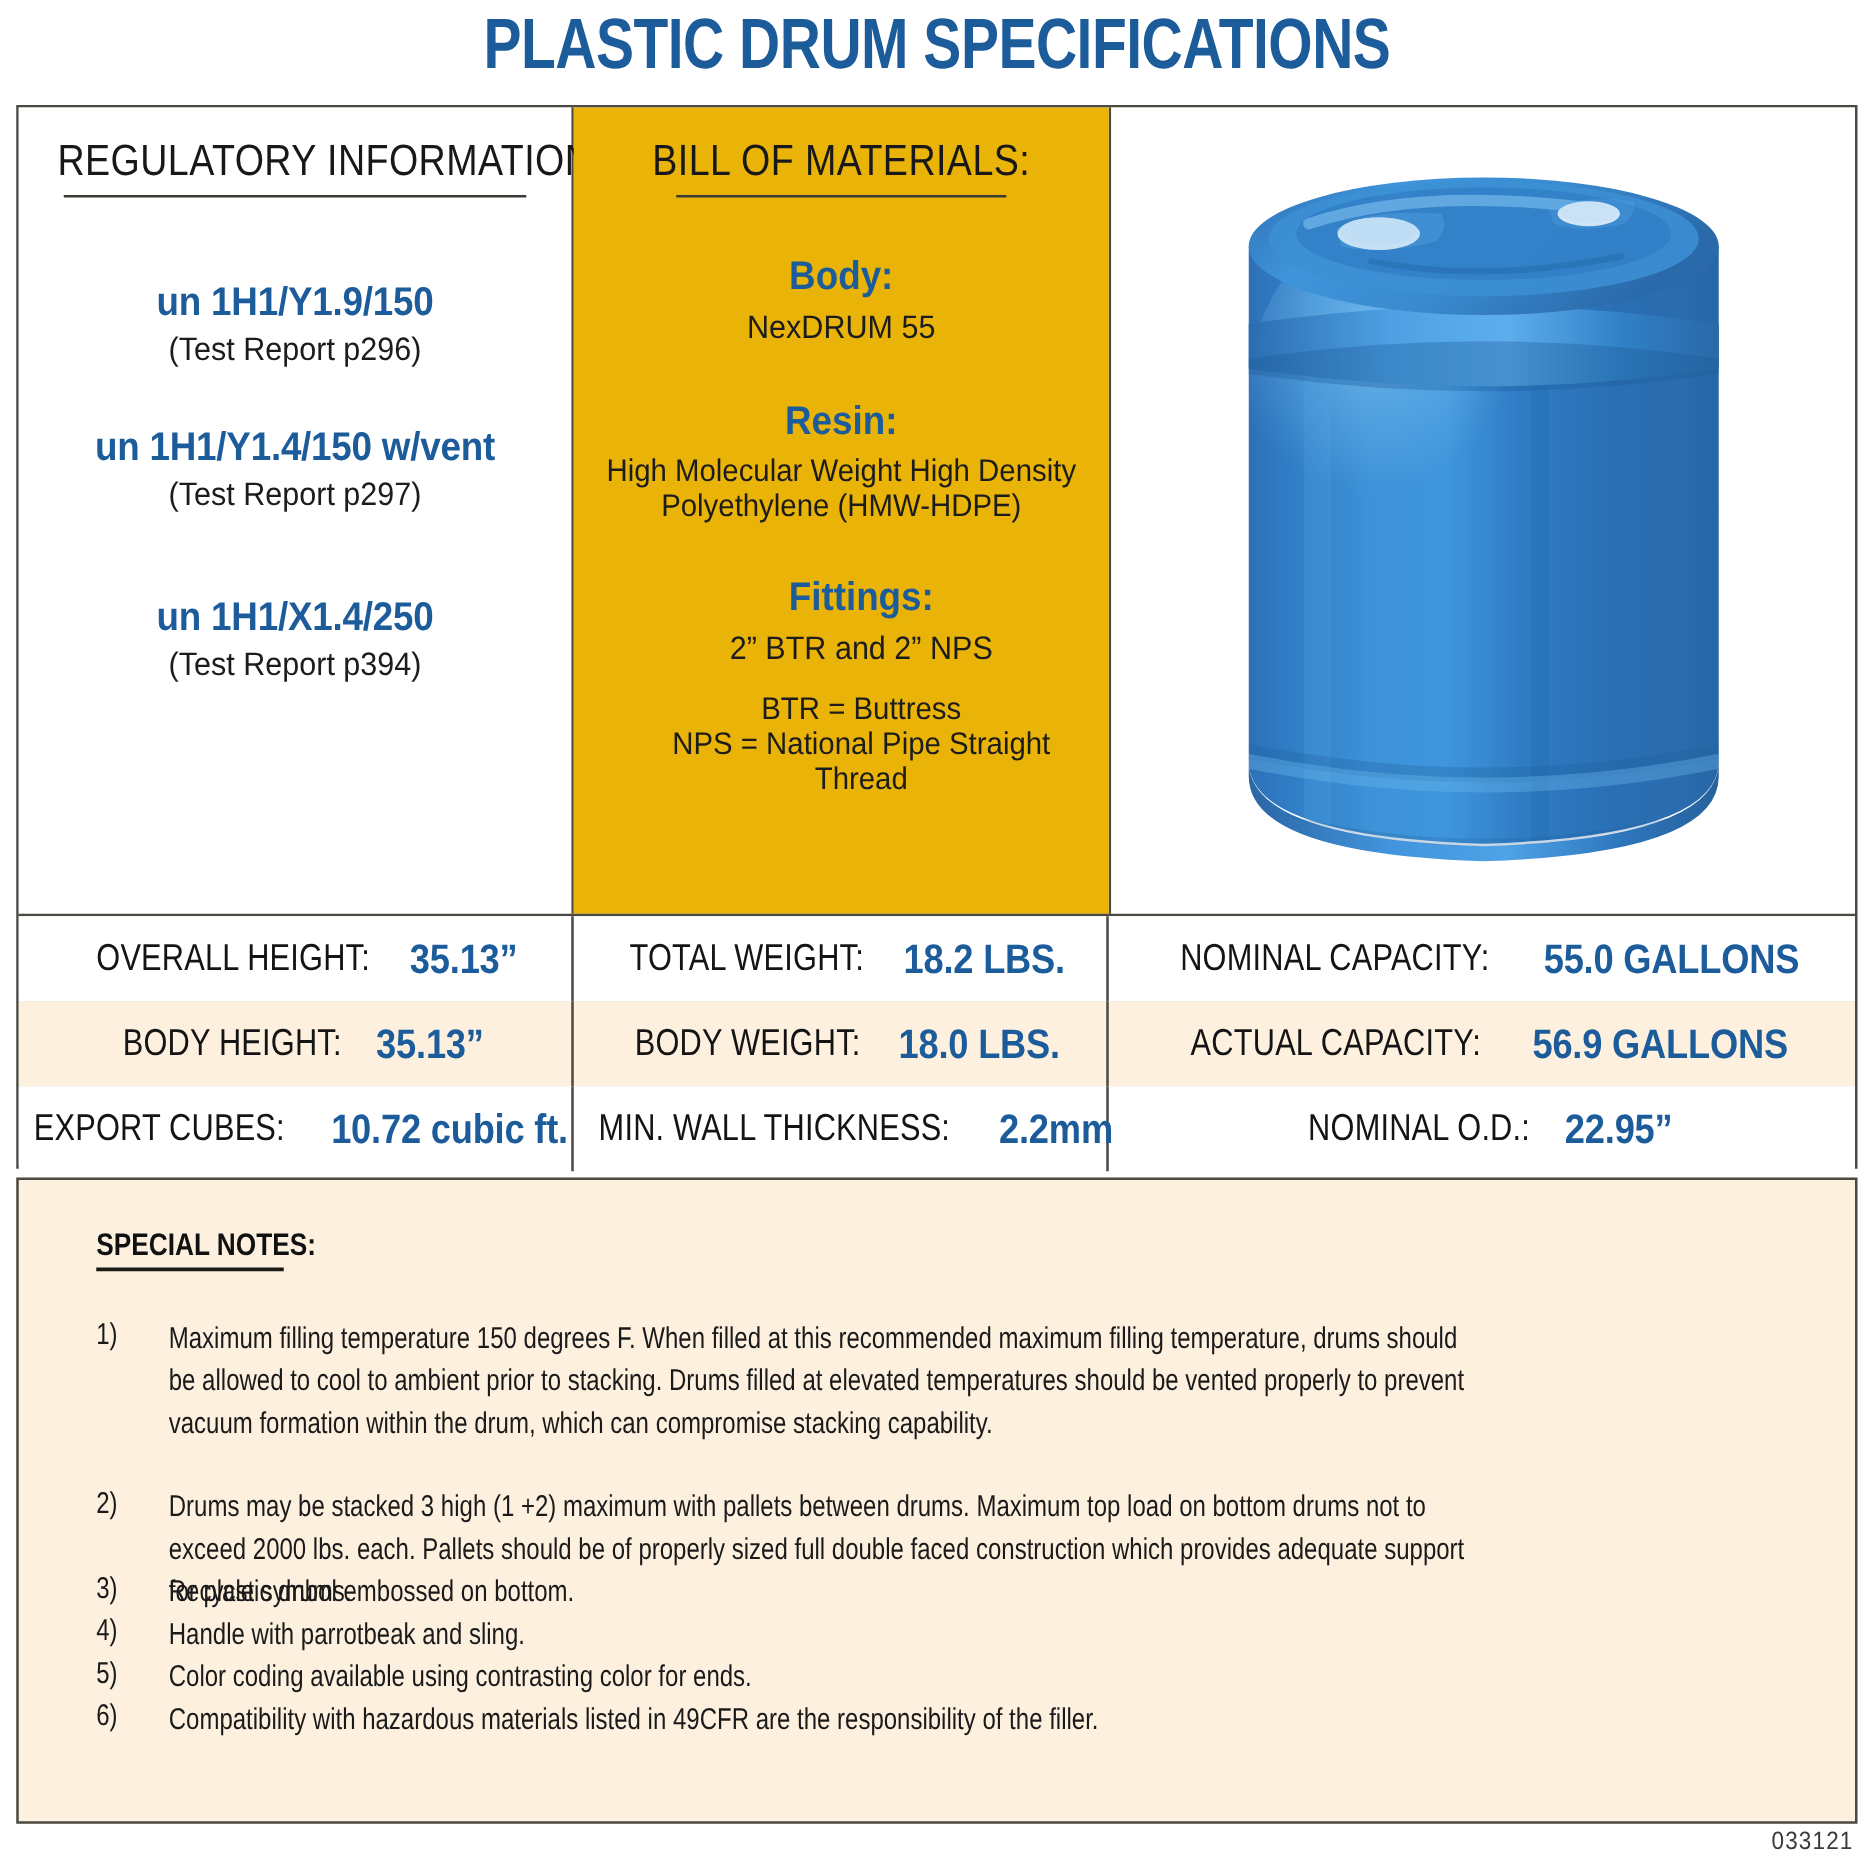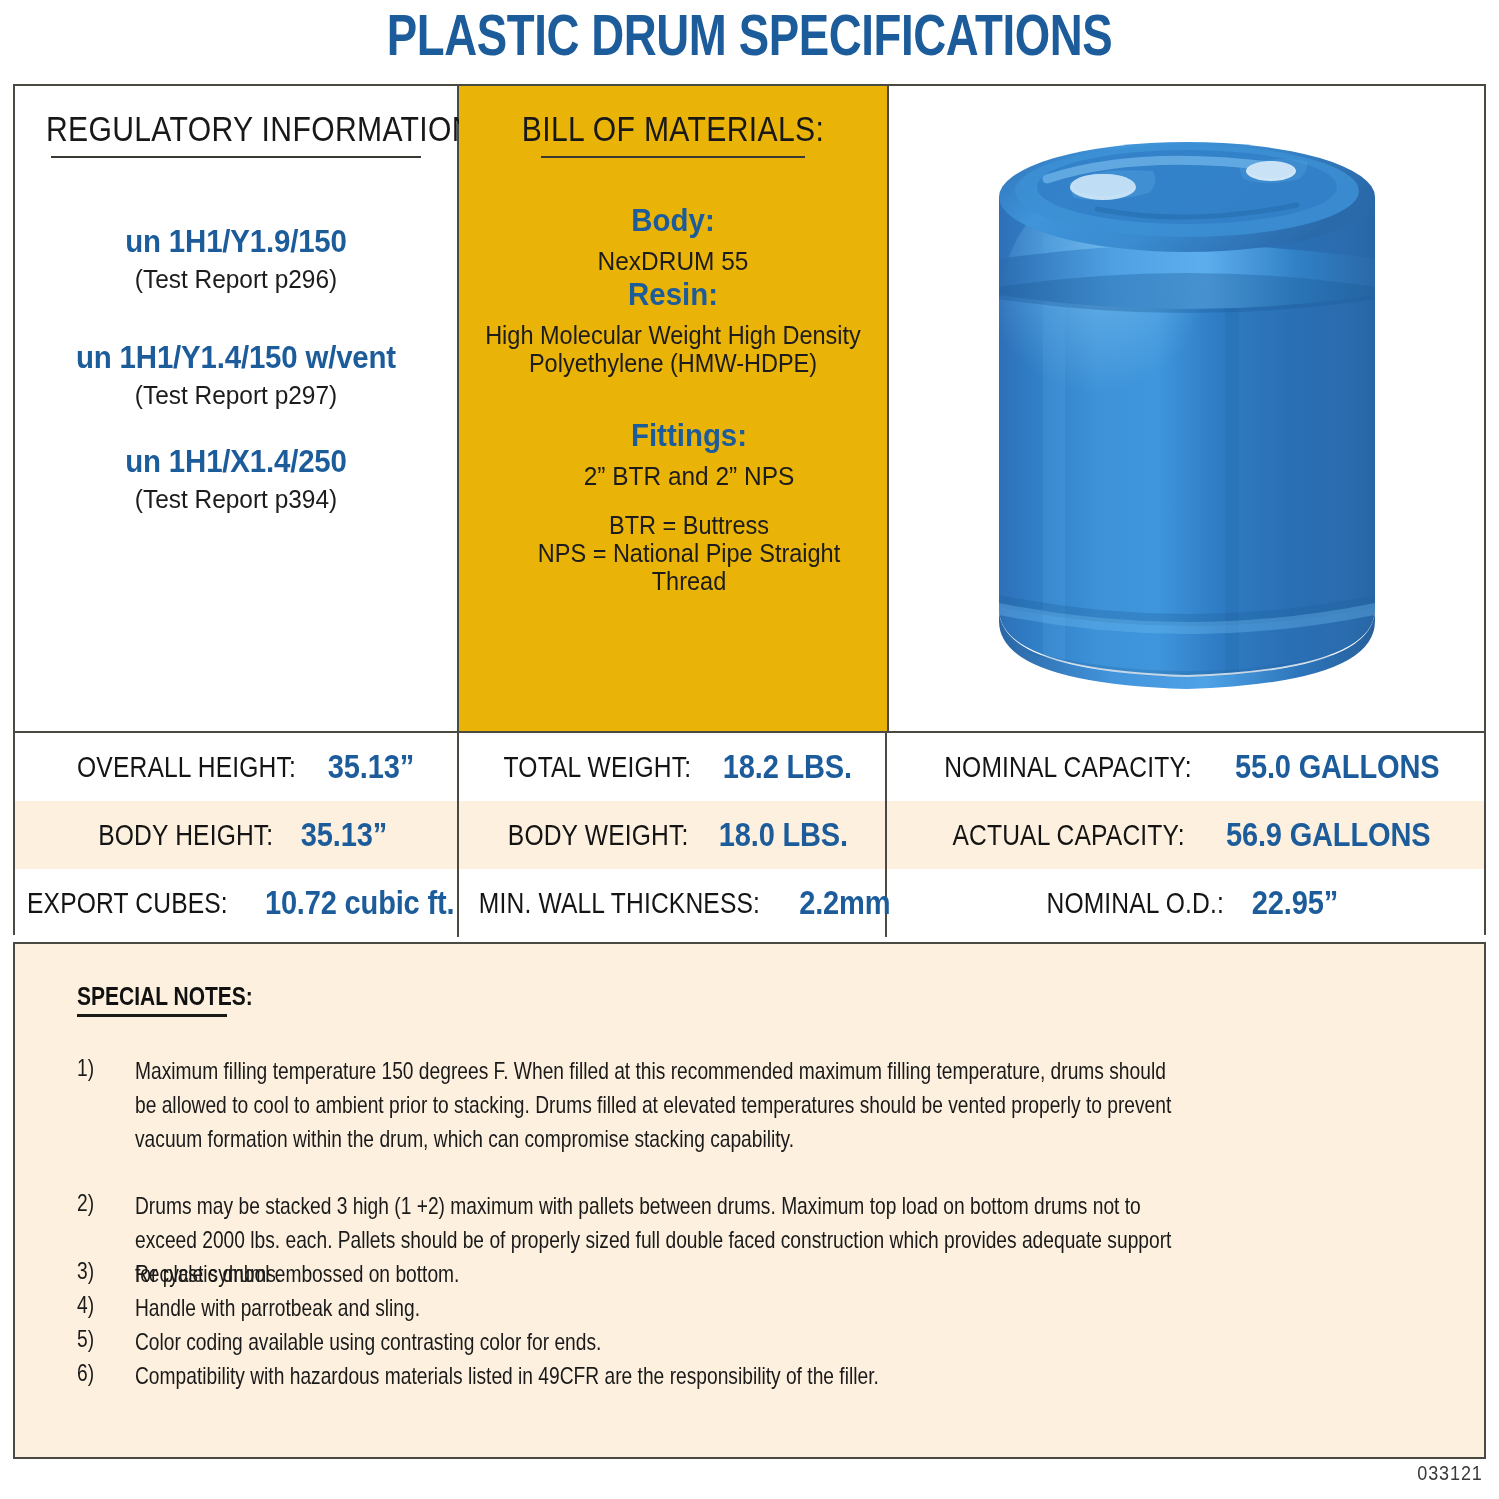--- a/index.html
+++ b/index.html
@@ -147,38 +147,38 @@
       <div class="reg-block" style="margin-top:65px;">
         <div class="reg-code">un 1H1/Y1.9/150</div>
         <div class="reg-sub">(Test Report p296)</div>
       </div>
 
       <div class="reg-block" style="margin-top:44px;">
         <div class="reg-code">un 1H1/Y1.4/150 w/vent</div>
         <div class="reg-sub">(Test Report p297)</div>
       </div>
 
-      <div class="reg-block" style="margin-top:32px;">
+      <div class="reg-block" style="margin-top:64px;">
         <div class="reg-code">un 1H1/X1.4/250</div>
         <div class="reg-sub">(Test Report p394)</div>
       </div>
     </div>
 
     <div class="panel" id="bom-panel">
       <div class="sec-head-wrap">
         <div class="sec-head">BILL OF MATERIALS:</div>
         <div class="sec-underline" style="width:264px;"></div>
       </div>
 
       <div style="margin-top:44px;">
         <div class="bom-label">Body:</div>
         <div class="bom-val" style="margin-top:8px;">NexDRUM 55</div>
       </div>
 
-      <div style="">
+      <div style="margin-top:42px;">
         <div class="bom-label">Resin:</div>
         <div class="bom-val small" style="margin-top:8px;">High Molecular Weight High Density</div>
         <div class="bom-val small">Polyethylene (HMW-HDPE)</div>
       </div>
 
       <div style="margin-top:40px;padding-left:32px;">
         <div class="bom-label">Fittings:</div>
         <div class="bom-val" style="margin-top:8px;">2” BTR and 2” NPS</div>
         <div class="bom-val small" style="margin-top:20px;">BTR = Buttress</div>
         <div class="bom-val small">NPS = National Pipe Straight Thread</div>

